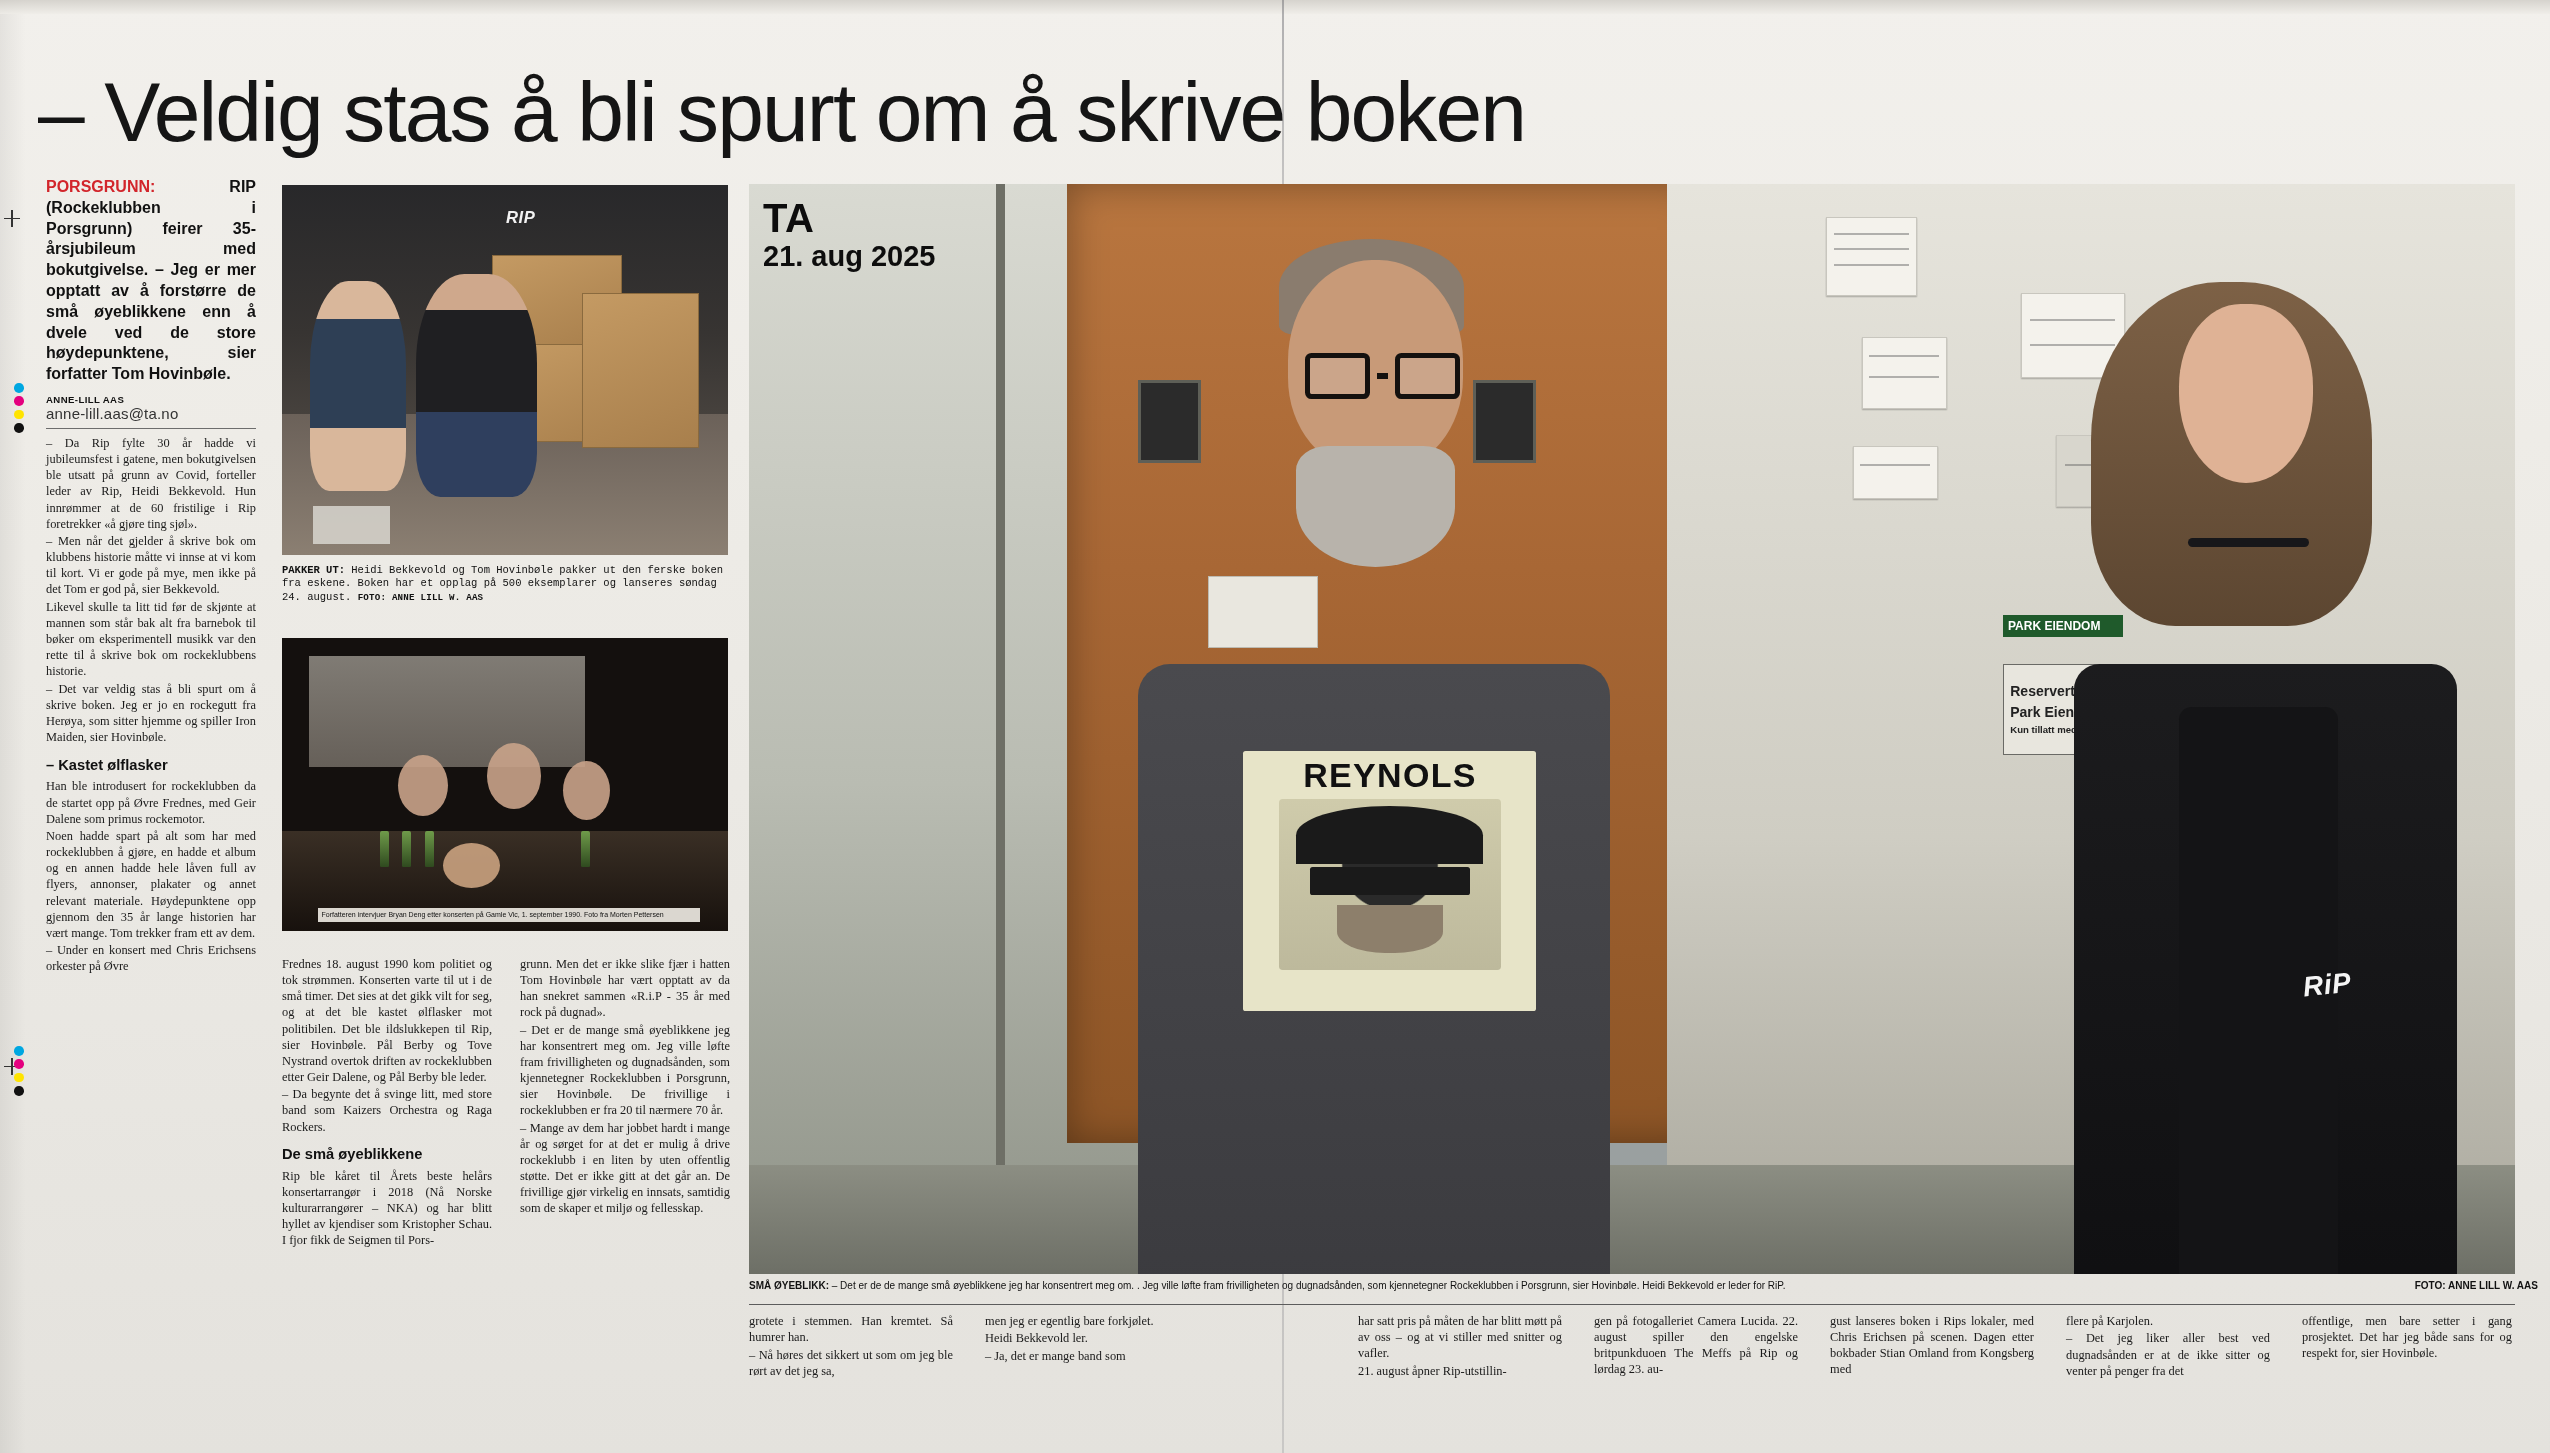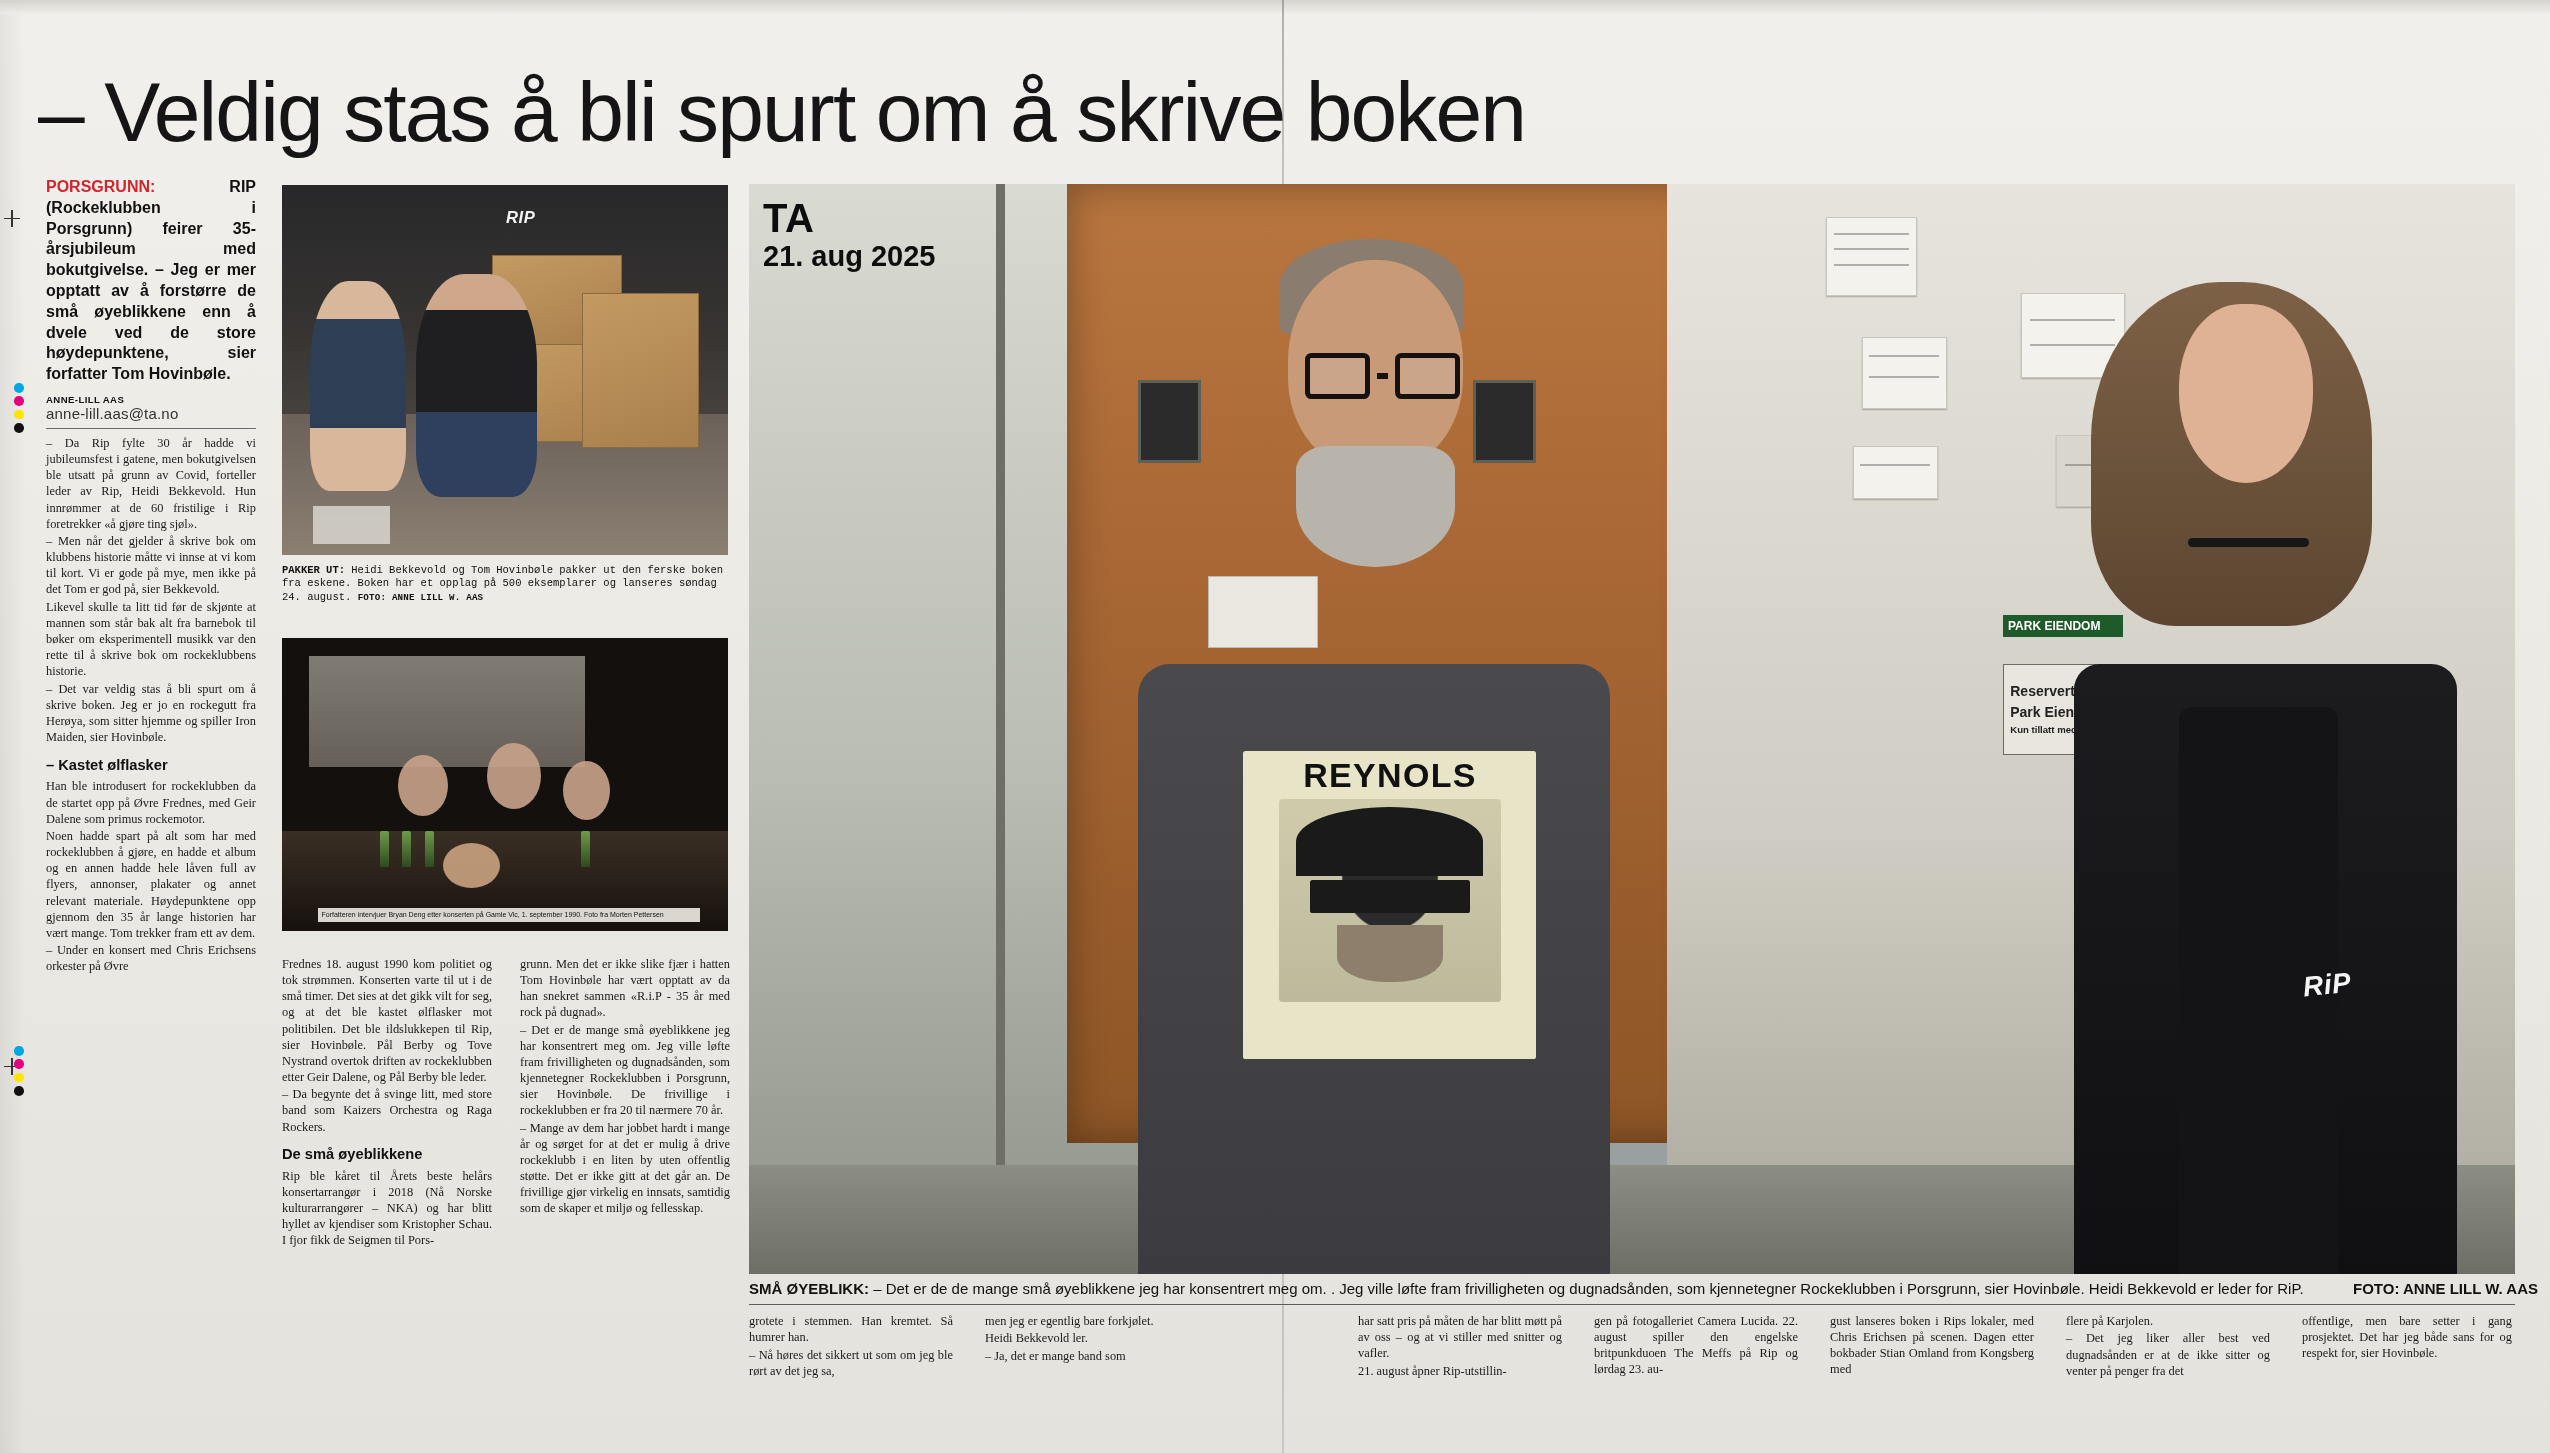--- a/index.html
+++ b/index.html
@@ -266,21 +266,21 @@
     font-weight:bold;
     color:#0d0d0d;
   }
   .ta-stamp .ta { font-size: 40px; letter-spacing: 0.6px; line-height: 1; }
   .ta-stamp .dt { font-size: 29px; line-height: 1.25; }
 
   
   .maincap {
     position:absolute;
     font-family:"Liberation Sans",sans-serif;
-    font-size: 15px;
+    font-size: 10px;
     color:#111;
   }
   .maincap .credit { font-weight:bold; }
 
   
   .botcol {
     position: absolute;
     font-family: "Liberation Serif", serif;
     font-size: 12.4px;
     line-height: 1.30;
@@ -434,21 +434,21 @@
     </div>
 
     <div class="mp-parkband" style="left:71%; top:39.5%; width:115px; height:22px;">PARK EIENDOM</div>
     <div class="mp-sign" style="left:71%; top:44%; width:140px; height:89px;">
       <div>Reservert</div>
       <div>Park Eiendom</div>
       <div style="font-size:9.6px;">Kun tillatt med</div>
     </div>
 
     <div class="man-body" style="left:22%; top:44%; width:472px; height:66%;"></div>
-    <div class="tshirt-print" style="left:28%; top:52%; width:293px; height:308px;">
+    <div class="tshirt-print" style="left:28%; top:52%; width:293px; height:260px;">
       <div class="band">REYNOLS</div>
       <div class="tshirt-face">
         <div class="hair"></div>
         <div class="sg"></div>
         <div class="chin"></div>
       </div>
     </div>
     <div class="man-hair" style="left:30%; top:5%; width:185px; height:96px;"></div>
     <div class="man-head" style="left:30.5%; top:7%; width:175px; height:210px;"></div>
     <div class="man-beard" style="left:31%; top:24%; width:159px; height:121px;"></div>

